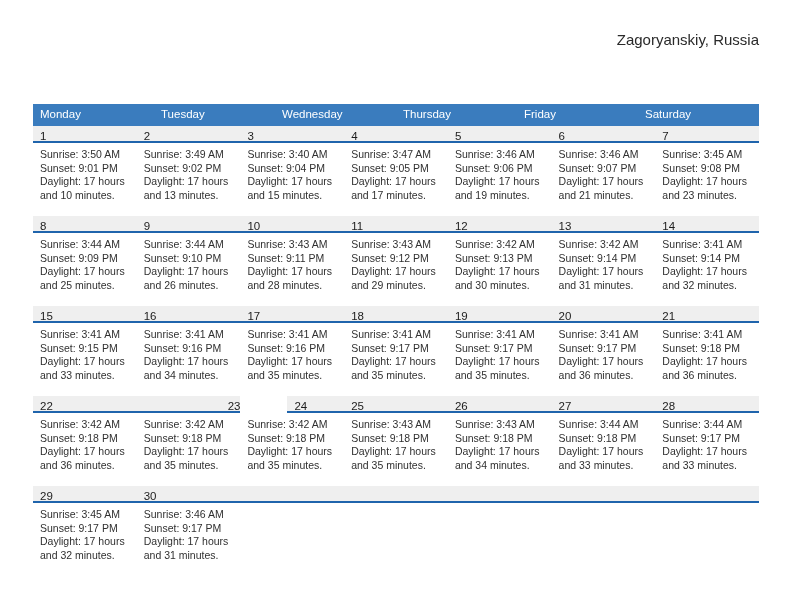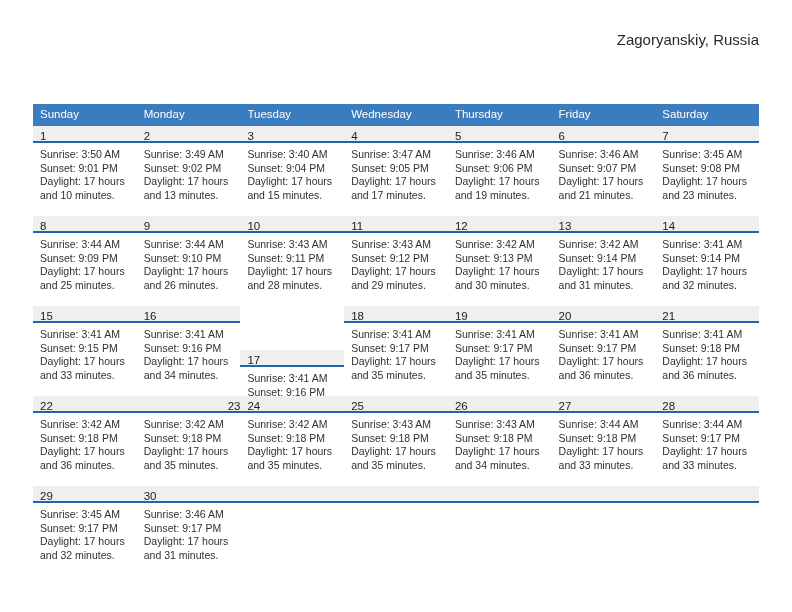--- a/index.html
+++ b/index.html
@@ -163,21 +163,20 @@
 
 
     <div class="title-block">
       <div class="cal-subtitle">Zagoryanskiy, Russia</div>
     </div>
 
   </div>
 
   <div class="calendar">
     <div class="weekdays" id="weekday-row" style="background: rgb(58, 124, 190);">
-        <div class="weekday" style="color: rgb(255, 255, 255);">Sunday</div>
         <div class="weekday" style="color: rgb(255, 255, 255);">Monday</div>
         <div class="weekday" style="color: rgb(255, 255, 255);">Tuesday</div>
         <div class="weekday" style="color: rgb(255, 255, 255);">Wednesday</div>
         <div class="weekday" style="color: rgb(255, 255, 255);">Thursday</div>
         <div class="weekday" style="color: rgb(255, 255, 255);">Friday</div>
         <div class="weekday" style="color: rgb(255, 255, 255);">Saturday</div>
       </div>
     <div id="weeks-container">
         <div class="week">
           <div class="cell">
@@ -355,21 +354,21 @@
               <div class="cell-body">
                 <div class="info-line" style="color: rgb(48, 48, 48);">Sunrise: 3:41 AM</div>
                 <div class="info-line" style="color: rgb(48, 48, 48);">Sunset: 9:16 PM</div>
                 <div class="info-line" style="color: rgb(48, 48, 48);">Daylight: 17 hours</div>
                 <div class="info-line" style="color: rgb(48, 48, 48);">and 34 minutes.</div>
               </div>
             </div>
           </div>
           <div class="cell">
             <div class="cell-inner">
-              <div class="daynum-band" style="background: rgb(239, 239, 239); border-bottom-color: rgb(31, 100, 172); margin-top: 44px;"><span class="daynum">17</span></div>
+              <div class="daynum-band" style="background: rgb(239, 239, 239); border-bottom-color: rgb(31, 100, 172);"><span class="daynum">17</span></div>
               <div class="cell-body">
                 <div class="info-line" style="color: rgb(48, 48, 48);">Sunrise: 3:41 AM</div>
                 <div class="info-line" style="color: rgb(48, 48, 48);">Sunset: 9:16 PM</div>
                 <div class="info-line" style="color: rgb(48, 48, 48);">Daylight: 17 hours</div>
                 <div class="info-line" style="color: rgb(48, 48, 48);">and 35 minutes.</div>
               </div>
             </div>
           </div>
           <div class="cell">
             <div class="cell-inner">
@@ -434,21 +433,21 @@
               <div class="cell-body">
                 <div class="info-line" style="color: rgb(48, 48, 48);">Sunrise: 3:42 AM</div>
                 <div class="info-line" style="color: rgb(48, 48, 48);">Sunset: 9:18 PM</div>
                 <div class="info-line" style="color: rgb(48, 48, 48);">Daylight: 17 hours</div>
                 <div class="info-line" style="color: rgb(48, 48, 48);">and 35 minutes.</div>
               </div>
             </div>
           </div>
           <div class="cell">
             <div class="cell-inner">
-              <div class="daynum-band" style="background: rgb(239, 239, 239); border-bottom-color: rgb(31, 100, 172);"><span class="daynum">24</span></div>
+              <div class="daynum-band" style="background: rgb(239, 239, 239); border-bottom-color: rgb(31, 100, 172); margin-left: 47px;"><span class="daynum">24</span></div>
               <div class="cell-body">
                 <div class="info-line" style="color: rgb(48, 48, 48);">Sunrise: 3:42 AM</div>
                 <div class="info-line" style="color: rgb(48, 48, 48);">Sunset: 9:18 PM</div>
                 <div class="info-line" style="color: rgb(48, 48, 48);">Daylight: 17 hours</div>
                 <div class="info-line" style="color: rgb(48, 48, 48);">and 35 minutes.</div>
               </div>
             </div>
           </div>
           <div class="cell">
             <div class="cell-inner">

